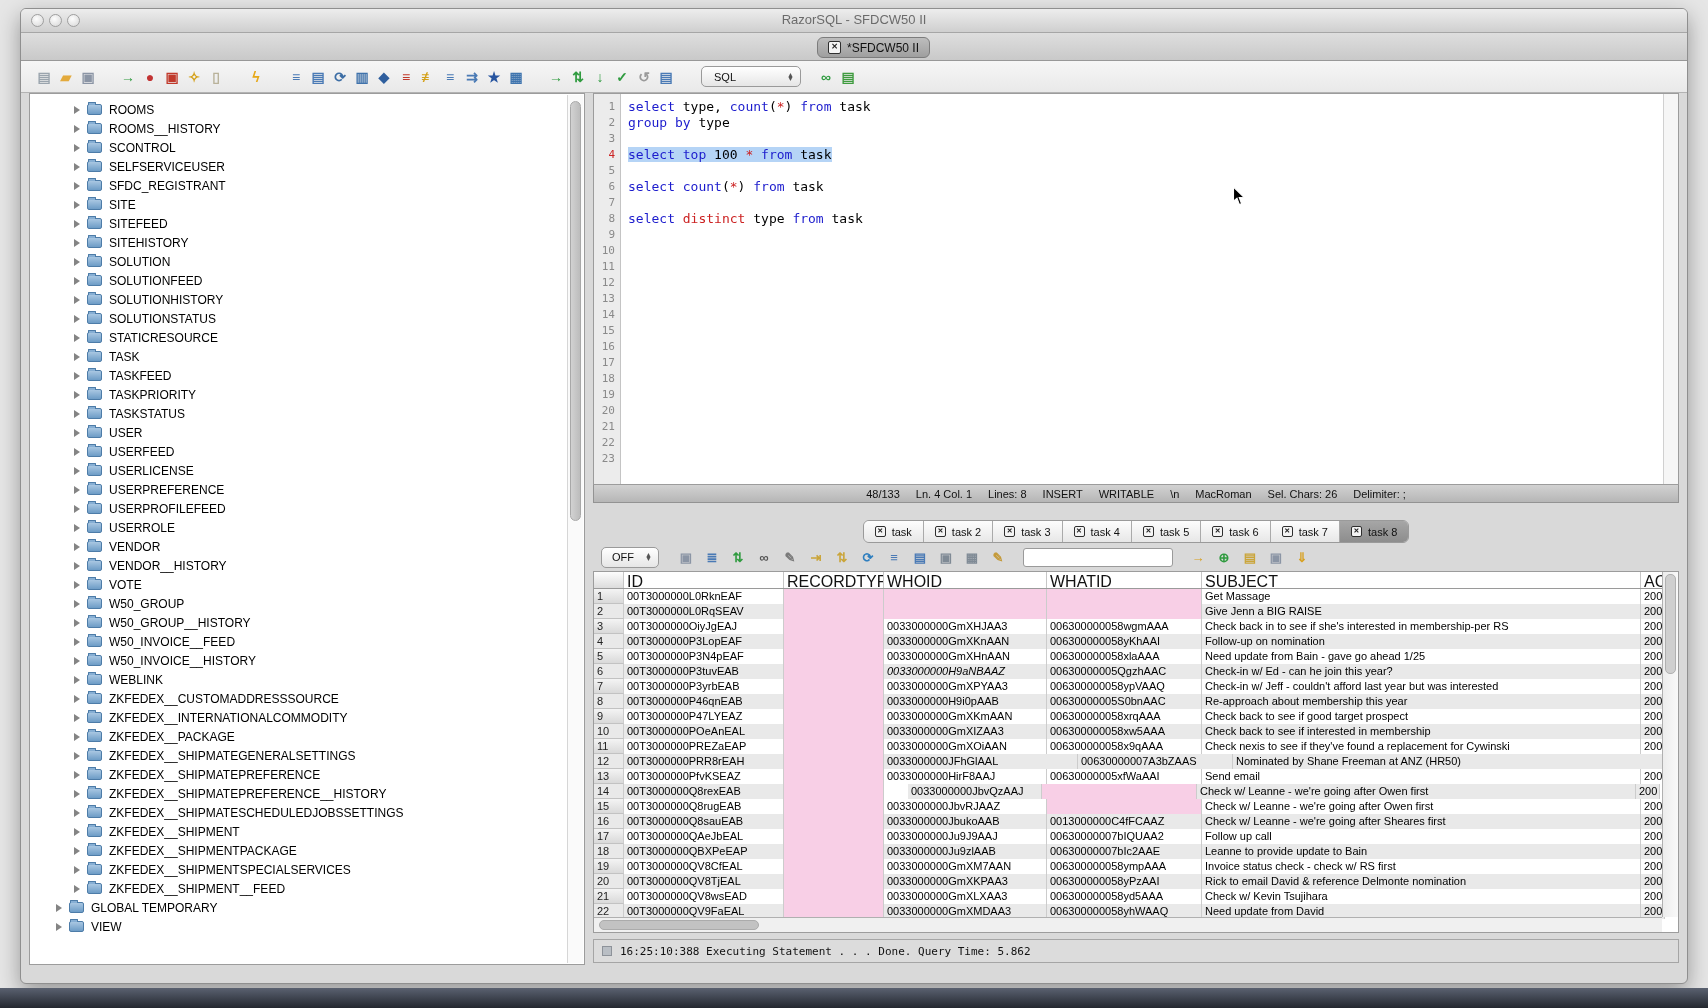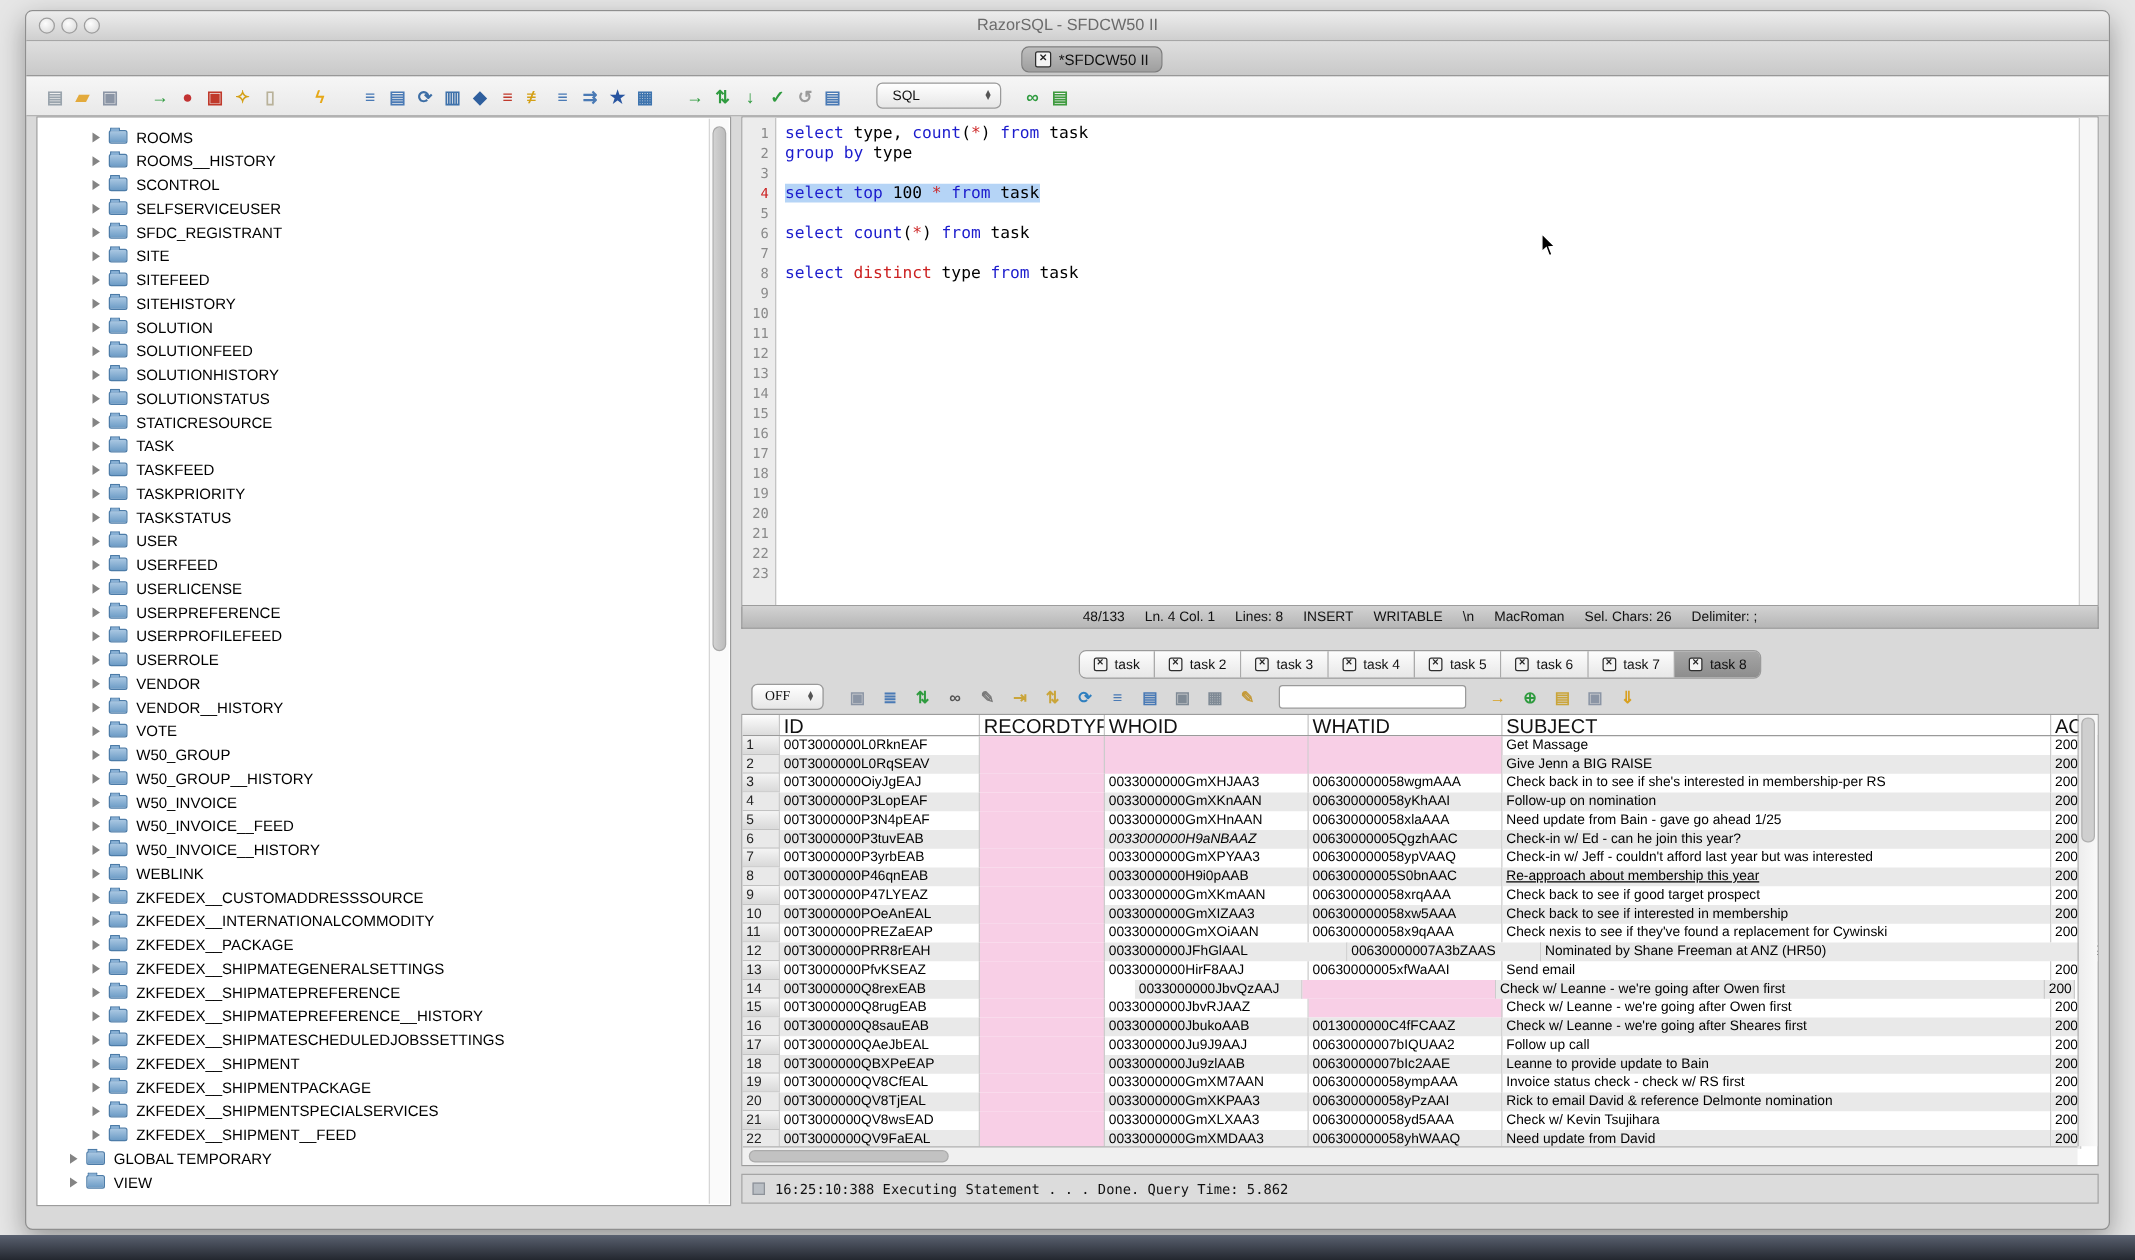--- a/index.html
+++ b/index.html
@@ -83,21 +83,21 @@
   .rtab-strip { display:flex; border:1px solid #9a9a9a; border-radius:6px; overflow:hidden; }
   .rtab { height:21px; padding:0 11px; display:flex; align-items:center; gap:6px;
     font-size:11px; color:#111; background:linear-gradient(#fdfdfd,#e7e7e7);
     border-right:1px solid #aaa; }
   .rtab:last-child { border-right:none; }
   .rtab.on { background:linear-gradient(#a6a6a6,#8d8d8d); }
   .rtab .cbox { width:11px; height:11px; font-size:7px; line-height:8px; }
 
   .rtoolbar { position:absolute; top:450px; left:0; right:0; height:28px;
     display:flex; align-items:center; padding-left:8px; }
-  .dd-off { width:58px; padding-left:10px; margin-right:14px;font-family:Liberation Serif, serif; }
+  .dd-off { width:58px; padding-left:10px; margin-right:14px; }
   .rtoolbar .icon { margin:0 4px; font-size:13px; }
   .search-input { width:150px; height:19px; border:1px solid #9a9a9a; border-radius:3px;
     margin:0 12px; font-size:11px; padding:0 5px; background:#fff; }
 
   
   .grid { position:absolute; top:478px; left:0; right:0; height:362px;
     border:1px solid #9c9c9c; background:#fff; overflow:hidden; }
   .ghead { display:flex; height:17px; border-bottom:1px solid #9a9a9a; background:#fff; }
   .ghead .cell { font-size:16px; color:#111; border-right:1px solid #c6c6c6; padding:1px 3px;
     overflow:hidden; white-space:nowrap; flex:none; }
@@ -327,25 +327,20 @@
             <span>W50_GROUP</span>
           </div>
           <div class="trow">
             <span class="tri"></span>
             <span class="folder"></span>
             <span>W50_GROUP__HISTORY</span>
           </div>
           <div class="trow">
             <span class="tri"></span>
             <span class="folder"></span>
-            <span>W50_INVOICE</span>
-          </div>
-          <div class="trow">
-            <span class="tri"></span>
-            <span class="folder"></span>
             <span>W50_INVOICE__FEED</span>
           </div>
           <div class="trow">
             <span class="tri"></span>
             <span class="folder"></span>
             <span>W50_INVOICE__HISTORY</span>
           </div>
           <div class="trow">
             <span class="tri"></span>
             <span class="folder"></span>
@@ -608,21 +603,21 @@
               <div class="cell" style="width: 155px;">006300000058ypVAAQ</div>
               <div class="cell" style="width: 439px;">Check-in w/ Jeff - couldn't afford last year but was interested</div>
               <div class="cell" style="width: 24px;">200</div>
             </div>
             <div class="grow alt">
               <div class="cell rn" style="width: 30px;">8</div>
               <div class="cell" style="width: 160px;">00T3000000P46qnEAB</div>
               <div class="cell pink" style="width: 100px;"></div>
               <div class="cell" style="width: 163px;">0033000000H9i0pAAB</div>
               <div class="cell" style="width: 155px;">00630000005S0bnAAC</div>
-              <div class="cell" style="width: 439px; text-decoration: underline;">Re-approach about membership this year</div>
+              <div class="cell" style="width: 439px;">Re-approach about membership this year</div>
               <div class="cell" style="width: 24px;">200</div>
             </div>
             <div class="grow">
               <div class="cell rn" style="width: 30px;">9</div>
               <div class="cell" style="width: 160px;">00T3000000P47LYEAZ</div>
               <div class="cell pink" style="width: 100px;"></div>
               <div class="cell" style="width: 163px;">0033000000GmXKmAAN</div>
               <div class="cell" style="width: 155px;">006300000058xrqAAA</div>
               <div class="cell" style="width: 439px;">Check back to see if good target prospect</div>
               <div class="cell" style="width: 24px;">200</div>

